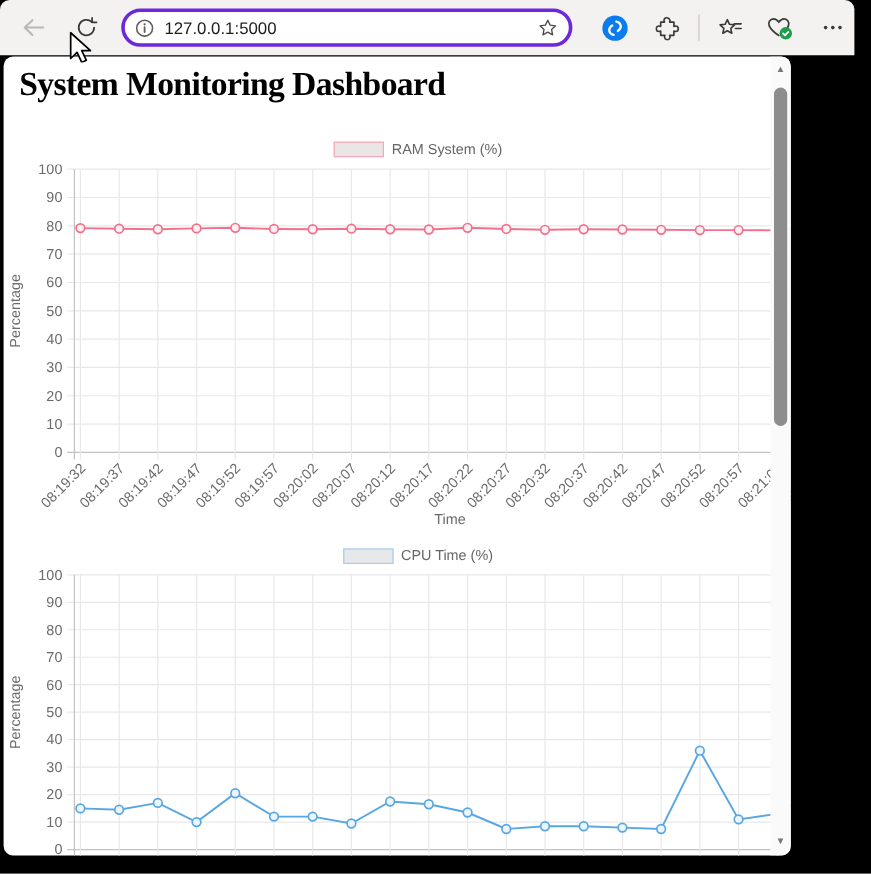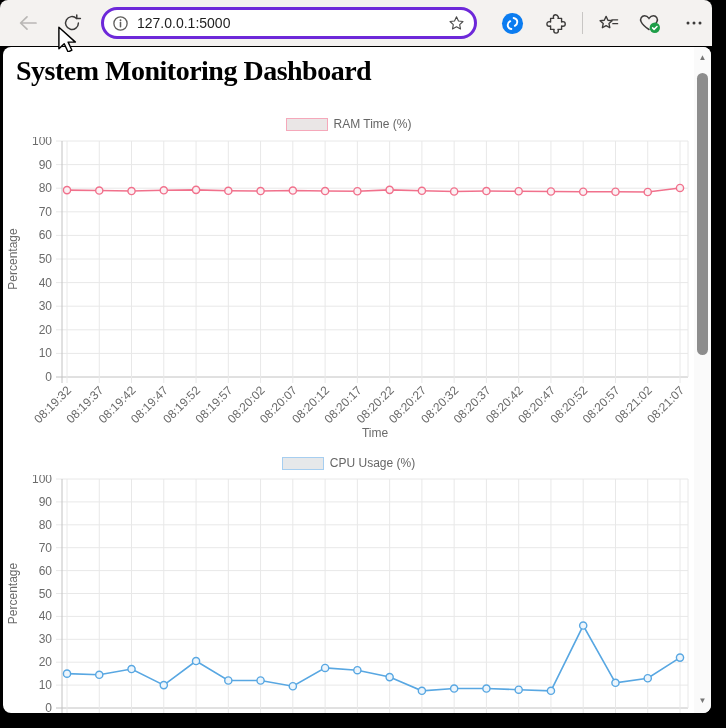--- a/index.html
+++ b/index.html
@@ -11,21 +11,21 @@
              background:#f4f2f0; border-radius:8px 8px 0 0; }
   .tb-icon { position:absolute; top:11px; width:24px; height:24px; display:flex;
              align-items:center; justify-content:center; cursor:default; }
   .url-bar { position:absolute; left:101px; top:7px; width:376px; height:32px;
              background:#fff; border:3px solid #6d28d9; border-radius:16px;
              display:flex; align-items:center; padding:0 8px; }
   .url-text { font-size:14px; color:#1d1d1d; margin-left:8px; flex:1; }
   .sep { position:absolute; left:582px; top:12px; width:1px; height:22px; background:#c8c6c4; }
 
   
-  .page { position:absolute; left:3px; top:47px; width:708px; height:666px;
+  .page { position:absolute; left:3px; top:47px; width:656px; height:666px;
           background:#fff; border-radius:8px; overflow:hidden; }
   .page-title { position:absolute; left:13px; top:8px;
                 font-family:"Liberation Serif", serif; font-weight:700;
                 font-size:28px; color:#000; letter-spacing:-0.5px; }
   .legend { position:absolute; left:0; width:691px; display:flex;
             justify-content:center; align-items:center; gap:6px; }
   .legend-box { width:42px; height:13px; display:inline-block; }
   .legend-label { font-size:12px; color:#666; }
   .chart-svg { position:absolute; left:0; }
   svg text { font-family:"Liberation Sans", sans-serif; }
@@ -109,21 +109,21 @@
   </div>
 </div>
 
 <div class="page">
 
   <h1 class="page-title">System Monitoring Dashboard</h1>
 
   <div class="chart-block">
     <div class="legend" style="top:70px">
       <span class="legend-box" style="background:#eae6e6;border:1px solid #f5a8ba"></span>
-      <span class="legend-label">RAM Time (%)</span>
+      <span class="legend-label">RAM System (%)</span>
     </div>
     <svg id="chart0" class="chart-svg" style="top:90px" width="708" height="312">
         <line x1="53" y1="240" x2="685" y2="240" stroke="#c2c2c2" stroke-width="1"></line>
         <text x="49" y="244" text-anchor="end" font-size="12" fill="#6b6b6b">0</text>
         <line x1="53" y1="216.4" x2="685" y2="216.4" stroke="#e8e8e8" stroke-width="1"></line>
         <text x="49" y="220.4" text-anchor="end" font-size="12" fill="#6b6b6b">10</text>
         <line x1="53" y1="192.8" x2="685" y2="192.8" stroke="#e8e8e8" stroke-width="1"></line>
         <text x="49" y="196.8" text-anchor="end" font-size="12" fill="#6b6b6b">20</text>
         <line x1="53" y1="169.2" x2="685" y2="169.2" stroke="#e8e8e8" stroke-width="1"></line>
         <text x="49" y="173.2" text-anchor="end" font-size="12" fill="#6b6b6b">30</text>
@@ -205,21 +205,21 @@
         <text x="649.7368421052631" y="254" text-anchor="end" font-size="12" fill="#6b6b6b" transform="rotate(-45 649.7368421052631 254)">08:21:02</text>
         <text x="682" y="254" text-anchor="end" font-size="12" fill="#6b6b6b" transform="rotate(-45 682 254)">08:21:07</text>
         <text x="372" y="300" text-anchor="middle" font-size="12" fill="#6b6b6b">Time</text>
         <text x="14" y="122" text-anchor="middle" font-size="12" fill="#6b6b6b" transform="rotate(-90 14 122)">Percentage</text>
       </svg>
   </div>
 
   <div class="chart-block">
     <div class="legend" style="top:409px">
       <span class="legend-box" style="background:#e6e8ea;border:1px solid #a6cef0"></span>
-      <span class="legend-label">CPU Usage (%)</span>
+      <span class="legend-label">CPU Time (%)</span>
     </div>
     <svg id="chart1" class="chart-svg" style="top:428px" width="708" height="245">
         <line x1="53" y1="233" x2="685" y2="233" stroke="#c2c2c2" stroke-width="1"></line>
         <text x="49" y="237" text-anchor="end" font-size="12" fill="#6b6b6b">0</text>
         <line x1="53" y1="210.1" x2="685" y2="210.1" stroke="#e8e8e8" stroke-width="1"></line>
         <text x="49" y="214.1" text-anchor="end" font-size="12" fill="#6b6b6b">10</text>
         <line x1="53" y1="187.20000000000002" x2="685" y2="187.20000000000002" stroke="#e8e8e8" stroke-width="1"></line>
         <text x="49" y="191.20000000000002" text-anchor="end" font-size="12" fill="#6b6b6b">20</text>
         <line x1="53" y1="164.29999999999998" x2="685" y2="164.29999999999998" stroke="#e8e8e8" stroke-width="1"></line>
         <text x="49" y="168.29999999999998" text-anchor="end" font-size="12" fill="#6b6b6b">30</text>

